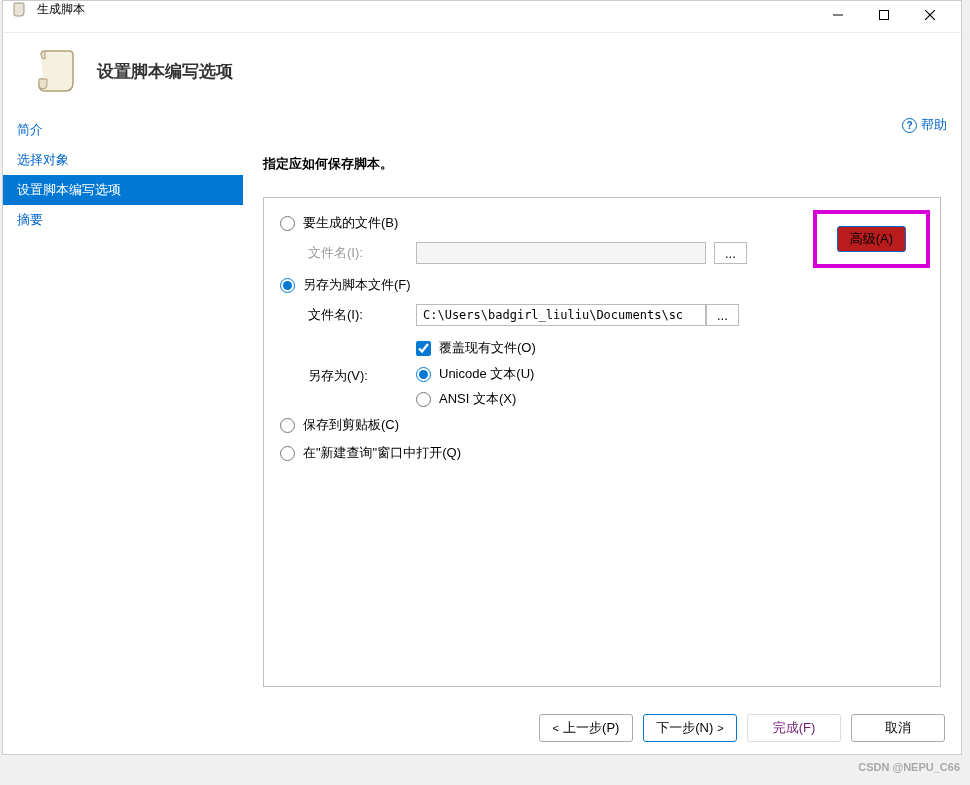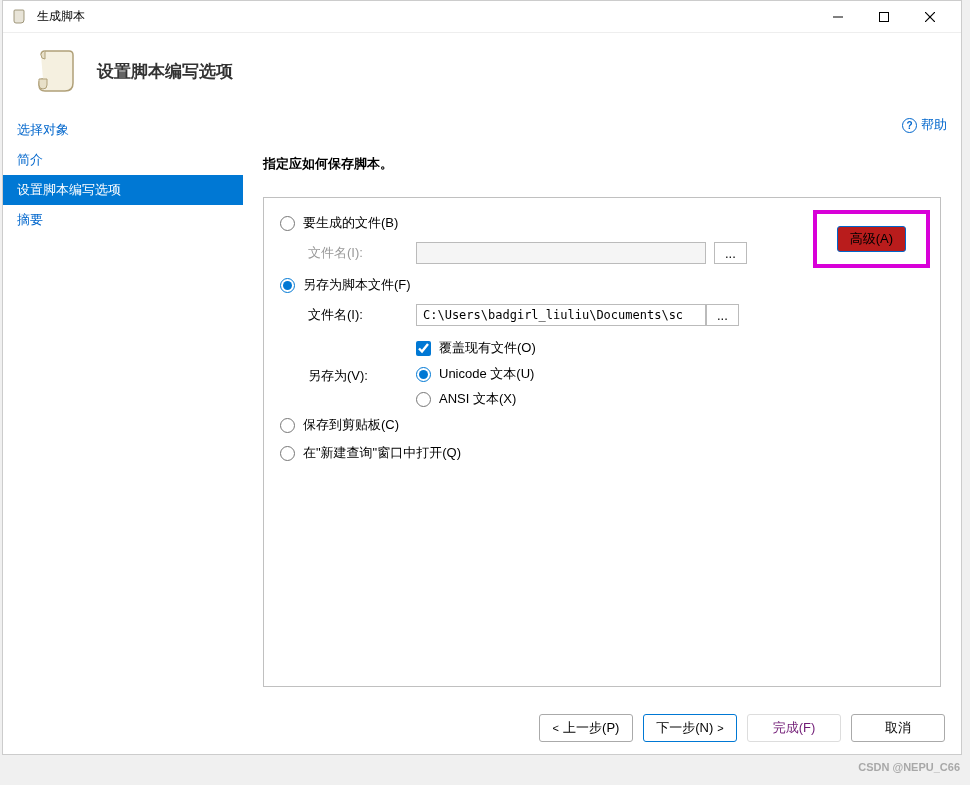--- a/index.html
+++ b/index.html
@@ -1,18 +1,18 @@
 <!DOCTYPE html>
 <html><head>
   <meta charset="utf-8">
   <style>
     * { box-sizing: border-box; margin: 0; padding: 0; font-family: "Microsoft YaHei", "SimSun", sans-serif; }
     body { background: #f0f0f0; width: 970px; height: 785px; position: relative; }
     .window { background: #fff; width: 960px; height: 755px; border: 1px solid #ccc; position: absolute; top: 0; left: 2px; }
-    .titlebar { height: 32px; display: flex; align-items: center; padding: 0 8px; border-bottom: 1px solid #eee; }
+    .titlebar { height: 32px; display: flex; align-items: flex-start; padding: 0 8px; border-bottom: 1px solid #eee; }
     .title-icon { width: 18px; height: 18px; margin-right: 8px; display: flex; align-items: center; justify-content: center; }
     .title-text { font-size: 12px; flex: 1; }
     .window-controls { display: flex; gap: 0; }
     .win-btn { width: 46px; height: 28px; display: flex; align-items: center; justify-content: center; cursor: pointer; font-size: 14px; }
     .header-section { padding: 14px 20px 20px 28px; display: flex; align-items: center; gap: 18px; }
     .scroll-icon { width: 48px; height: 48px; }
     .page-title { font-size: 17px; font-weight: bold; color: #333; }
     .content-area { display: flex; height: calc(100% - 155px); }
     .sidebar { width: 240px; background: #fff; }
     .sidebar-item { padding: 6px 14px; font-size: 13px; color: #0066cc; cursor: pointer; }
@@ -84,22 +84,22 @@
         <path d="M10 8 Q10 4 14 4 L38 4 Q42 4 42 8 L42 36 Q42 44 34 44 L14 44 Q8 44 8 38 L8 36 Q8 32 12 32 L12 32" fill="#f5f0e0" stroke="#b0a078" stroke-width="1.5"></path>
         <path d="M10 8 Q10 12 14 12 L14 4" fill="#e8e0c8" stroke="#b0a078" stroke-width="1"></path>
         <path d="M8 38 Q8 42 12 42 Q16 42 16 38 L16 32 L8 32 Q8 32 8 38" fill="#e8e0c8" stroke="#b0a078" stroke-width="1"></path>
       </svg>
     </div>
     <div class="page-title">设置脚本编写选项</div>
   </div>
 
   <div class="content-area">
     <div class="sidebar">
+      <div class="sidebar-item">简介</div>
       <div class="sidebar-item">选择对象</div>
-      <div class="sidebar-item">简介</div>
       <div class="sidebar-item active">设置脚本编写选项</div>
       <div class="sidebar-item">摘要</div>
     </div>
 
     <div class="main">
       <div class="help-link">
         <span class="help-icon">?</span>
         <span>帮助</span>
       </div>
 

